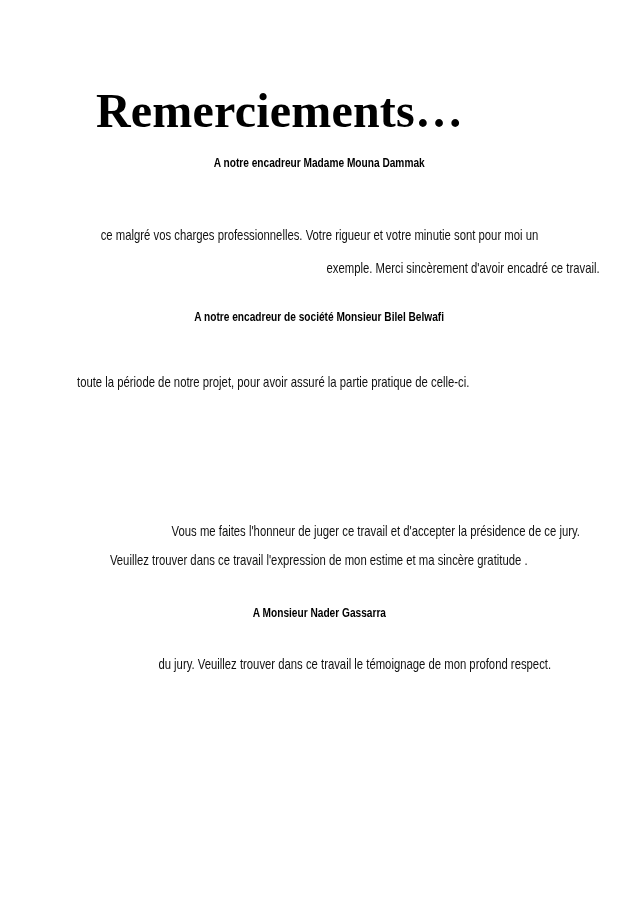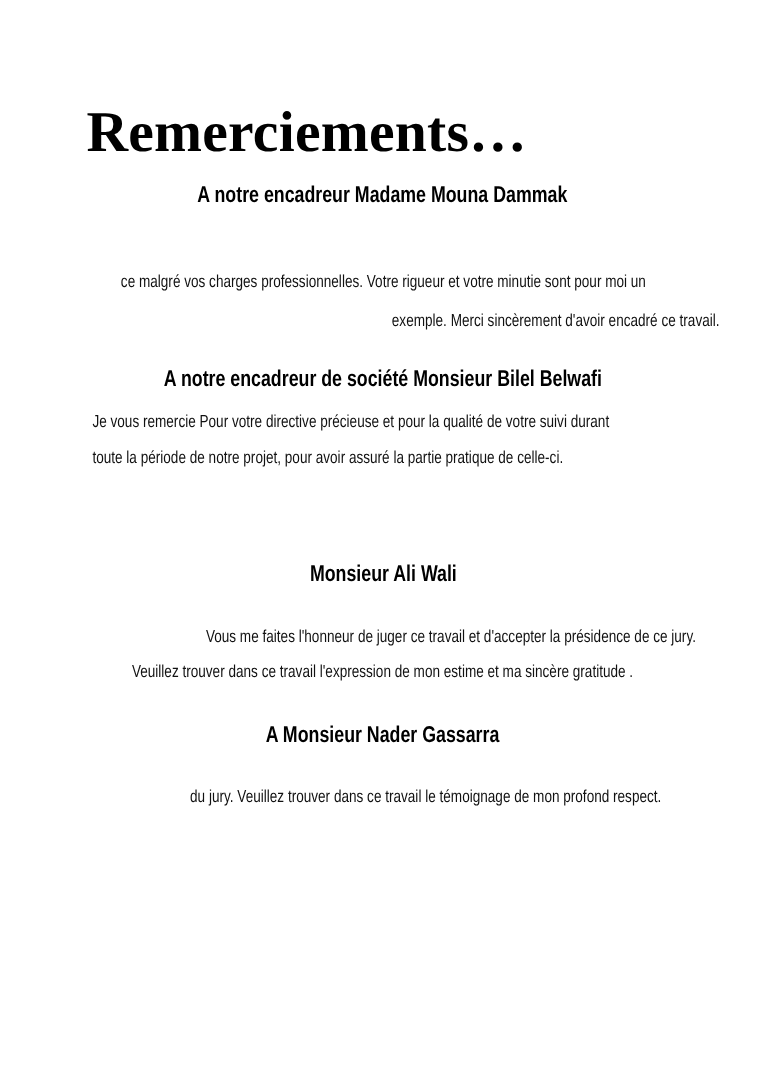--- a/index.html
+++ b/index.html
@@ -20,21 +20,21 @@
       left: 0; top: 0;
       width: 638px;
       height: 903px;
       background: #ffffff;
     }
     .title {
       position: absolute;
       top: 83px;
       left: 0;
       width: 638px;
-      padding-left: 72px;
+      padding-left: 96px;
       box-sizing: border-box;
       font-family: "Liberation Serif", serif;
       font-weight: bold;
       font-size: 48px;
       line-height: 56px;
       letter-spacing: 0.2px;
       color: #000;
     }
     .cond {
       display: inline-block;
@@ -48,21 +48,21 @@
       text-align: center;
       font-family: "Liberation Sans", sans-serif;
       font-size: 14.5px;
       line-height: 18px;
       white-space: nowrap;
       color: #111;
     }
     .line .cond { transform-origin: center; }
     .line.left { text-align: left; }
     .line.left .cond { transform-origin: left; }
-    .heading { font-weight: bold; font-size: 19px; color: #000; }
+    .heading { font-weight: bold; font-size: 13px; color: #000; }
   </style>
 </head>
 <body>
 
 <div class="page">
 
   <div class="title">
     <span>Remerciements…</span>
   </div>
 
@@ -72,30 +72,24 @@
   <div class="line" style="top:226px;">
     <span class="cond">ce malgré vos charges professionnelles. Votre rigueur et votre minutie sont pour moi un</span>
   </div>
   <div class="line" style="top:259px;text-align:right;">
     <span class="cond">exemple. Merci sincèrement d'avoir encadré ce travail.</span>
   </div>
 
   <div class="line heading" style="top:308px;">
     <span class="cond">A notre encadreur de société Monsieur Bilel Belwafi</span>
   </div>
-  <div class="line left" style="top:343px; left:77px; width:500px;">
-    <span class="cond">Je vous remercie Pour votre directive précieuse et pour la qualité de votre   suivi  durant</span>
-  </div>
   <div class="line left" style="top:373px; left:77px; width:500px;">
     <span class="cond">toute la période  de notre projet, pour avoir assuré la partie pratique de celle-ci.</span>
   </div>
 
-  <div class="line heading" style="top:470px;">
-    <span class="cond">Monsieur Ali Wali</span>
-  </div>
   <div class="line" style="top:522px;text-align:right;">
     <span class="cond">Vous me faites l'honneur de juger ce travail et d'accepter la présidence de ce jury.</span>
   </div>
   <div class="line" style="top:551px;">
     <span class="cond">Veuillez trouver dans ce travail l'expression de mon estime et ma sincère gratitude .</span>
   </div>
 
   <div class="line heading" style="top:604px;">
     <span class="cond">A Monsieur Nader Gassarra</span>
   </div>

